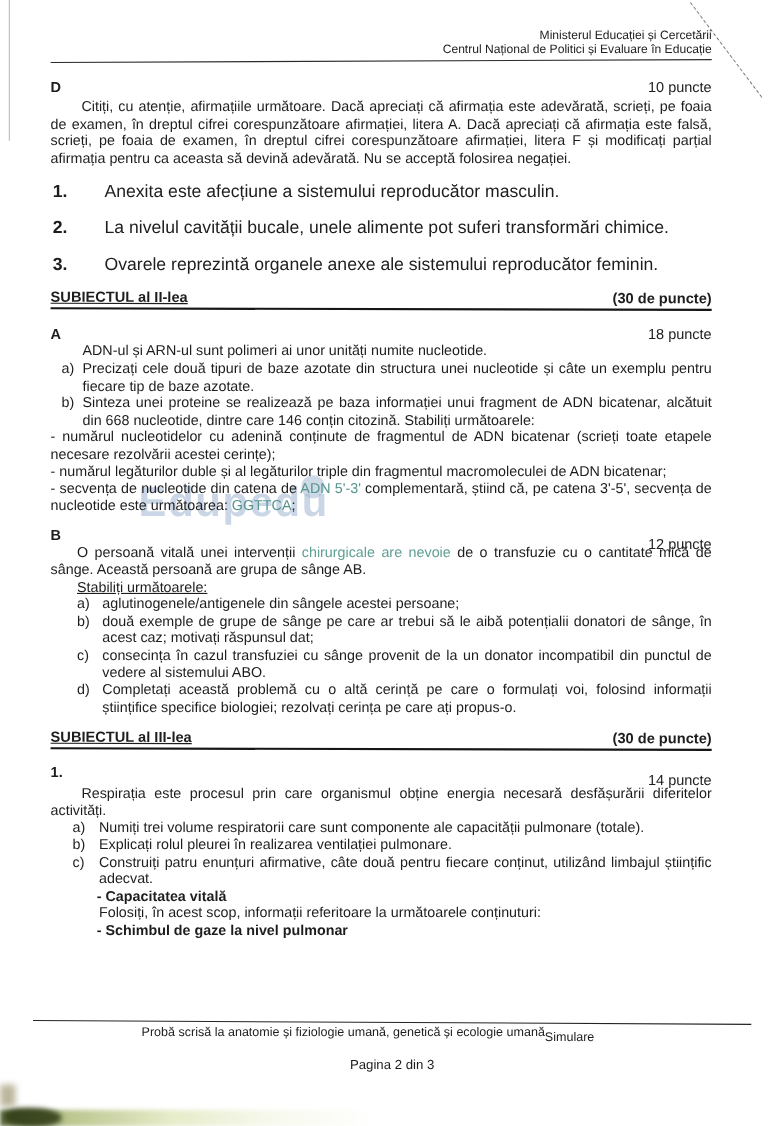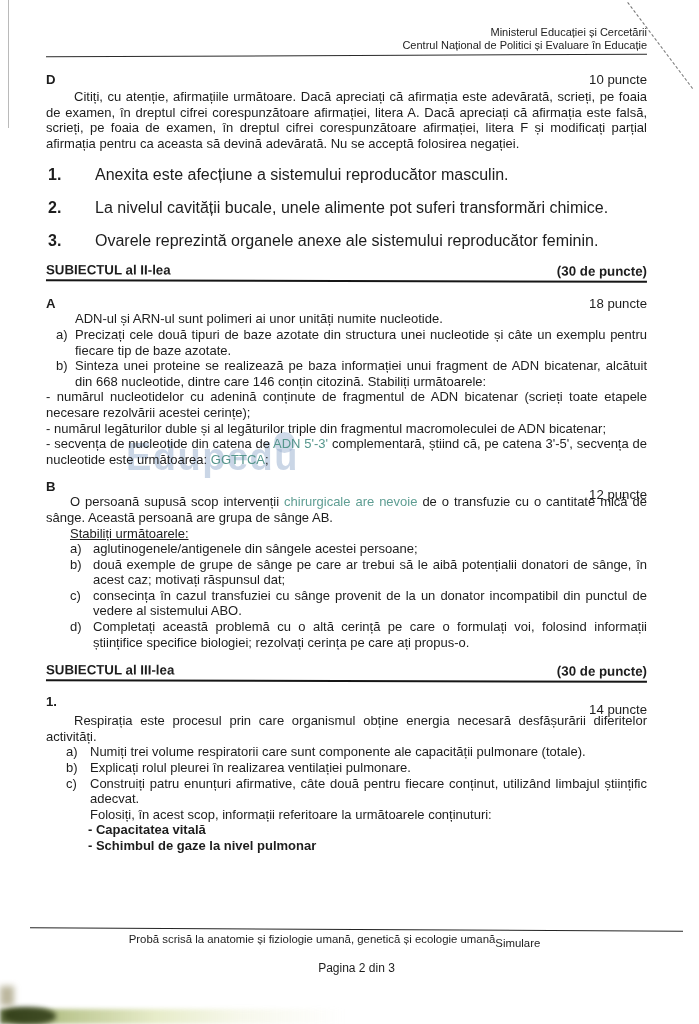--- a/index.html
+++ b/index.html
@@ -40,21 +40,21 @@
   .ind28{ text-indent:28px; }
   .d-item{ position:relative;padding-left:49px;margin-top:15px; }
   .d-num{ position:absolute;left:2px;top:0;font-weight:bold; }
 
   .subject{
     display:flex;justify-content:space-between;align-items:flex-end;
     font-weight:bold;font-size:13.3px;
     border-bottom:2.2px solid #161616;padding-bottom:2px;
     margin-top:13px;transform:rotate(0.15deg);
   }
-  .subject .st-title{ }
+  .subject .st-title{ text-decoration:underline; }
 
   .litem{ position:relative;padding-left:29px;margin:0;font-size:13px;line-height:15.6px;text-align:justify; }
   .litem .mk{ position:absolute;left:10px;top:0; }
   .litemB{ position:relative;padding-left:47px;margin:0;font-size:13px;line-height:15.6px;text-align:justify; }
   .litemB .mk{ position:absolute;left:24px;top:0; }
   .litem3{ position:relative;padding-left:44px;margin:0;font-size:13px;line-height:15.6px;text-align:justify; }
   .litem3 .mk{ position:absolute;left:20px;top:0; }
 
   .pl29{ padding-left:29px; } .pl24{ padding-left:24px;text-decoration:underline; } .pl44{ padding-left:44px; } .pl42{ padding-left:42px; }
   .ti24{ text-indent:24px; } .ti28{ text-indent:28px; }
@@ -161,21 +161,21 @@
 
     <p class="para">- numărul nucleotidelor cu adenină conținute de fragmentul de ADN bicatenar (scrieți toate etapele necesare rezolvării acestei cerințe);</p>
     <p class="para">- numărul legăturilor duble și al legăturilor triple din fragmentul macromoleculei de ADN bicatenar;</p>
     <p class="para"><span>- secvența de nucleotide din catena de </span><span class="teal">ADN 5'-3'</span><span> complementară, știind că, pe catena 3'-5', secvența de nucleotide este următoarea: </span><span class="teal">GGTTCA</span><span>;</span></p>
 
 
     <div class="sec-row mt12">
       <span>B</span>
       <span class="pts pts-drop">12 puncte</span>
     </div>
-    <p class="para ti24"><span>O persoană supusă scop intervenții </span><span class="teal2">chirurgicale are nevoie</span><span> de o transfuzie cu o cantitate mică de sânge. Această persoană are grupa de sânge AB.</span></p>
+    <p class="para ti24"><span>O persoană vitală unei intervenții </span><span class="teal2">chirurgicale are nevoie</span><span> de o transfuzie cu o cantitate mică de sânge. Această persoană are grupa de sânge AB.</span></p>
     <p class="para pl24">Stabiliți următoarele:</p>
 
     <p class="litemB">
       <span class="mk">a)</span>
       <span>aglutinogenele/antigenele din sângele acestei persoane;</span>
     </p>
     <p class="litemB">
       <span class="mk">b)</span>
       <span>două exemple de grupe de sânge pe care ar trebui să le aibă potențialii donatori de sânge, în acest caz; motivați răspunsul dat;</span>
     </p>
@@ -204,22 +204,22 @@
       <span>Numiți trei volume respiratorii care sunt componente ale capacității pulmonare (totale).</span>
     </p>
     <p class="litem3">
       <span class="mk">b)</span>
       <span>Explicați rolul pleurei în realizarea ventilației pulmonare.</span>
     </p>
     <p class="litem3">
       <span class="mk">c)</span>
       <span>Construiți patru enunțuri afirmative, câte două pentru fiecare conținut, utilizând limbajul științific adecvat.</span>
     </p>
+    <p class="para pl42 bold">- Capacitatea vitală</p>
     <p class="para pl44">Folosiți, în acest scop, informații referitoare la următoarele conținuturi:</p>
-    <p class="para pl42 bold">- Capacitatea vitală</p>
     <p class="para pl42 bold">- Schimbul de gaze la nivel pulmonar</p>
 
   </div>
 
   <div class="footer">
     <div class="footer-rule"></div>
     <div class="footer-row">
       <span class="fr-left">Probă scrisă la anatomie și fiziologie umană, genetică și ecologie umană</span>
       <span class="fr-right">Simulare</span>
     </div>

